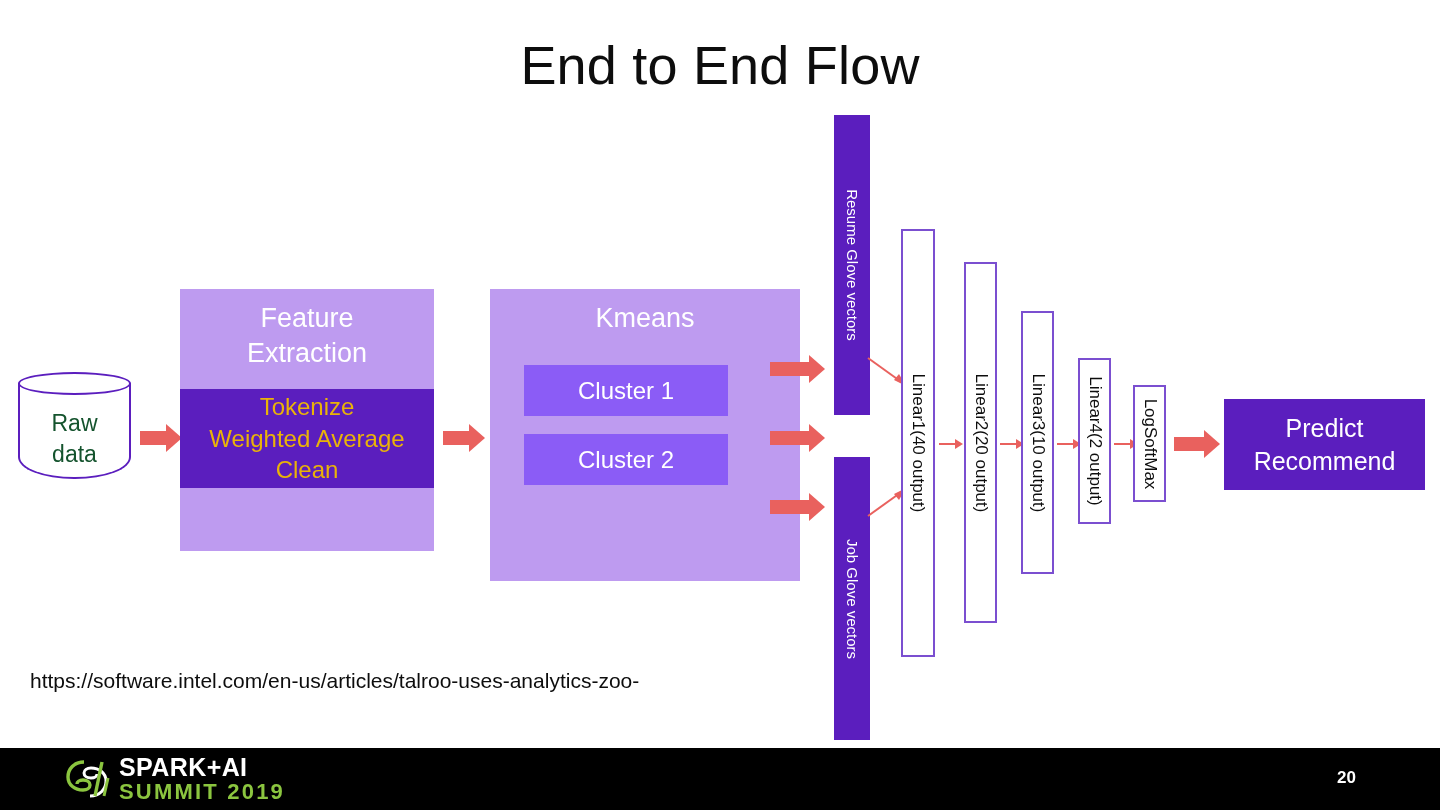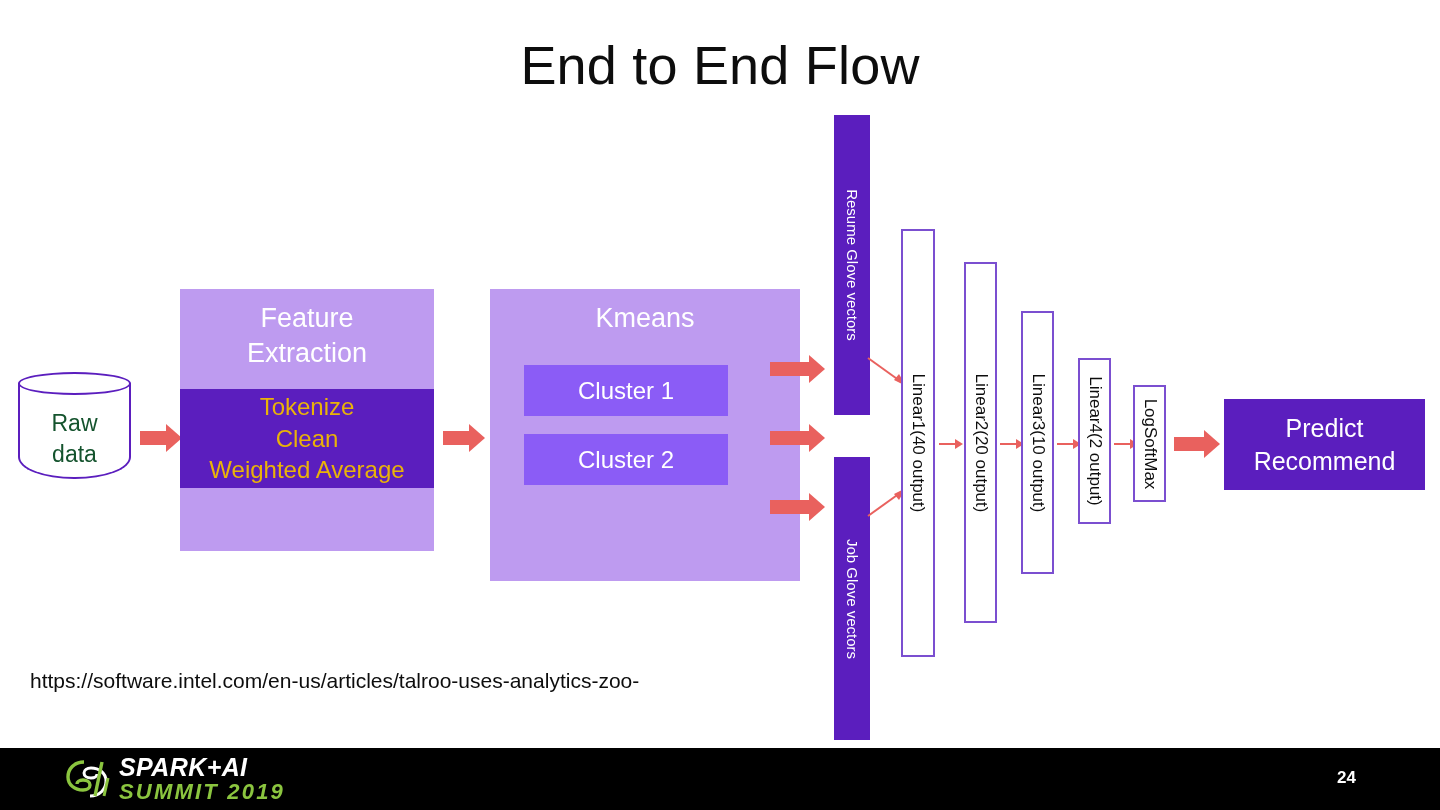--- a/index.html
+++ b/index.html
@@ -204,21 +204,20 @@
     left: 0; top: 748px;
     width: 1440px; height: 62px;
     background: #000000;
   }
   #logo {
     position: absolute;
     left: 64px; top: 754px;
     display: flex;
     align-items: center;
     height: 50px;
-    font-style: italic;
   }
   #logo-mark { width: 46px; height: 42px; margin-right: 9px; }
   #logo-words { display: flex; flex-direction: column; justify-content: center; }
   #logo-line1 {
     color: #ffffff;
     font-size: 25px;
     font-weight: bold;
     letter-spacing: 0.4px;
     line-height: 1.02;
   }
@@ -259,22 +258,22 @@
   </div>
 
   <div class="panel-light" style="left:180px; top:267px; width:254px; height:262px;">
     <div class="panel-title" style="top:12px;">
       <div>Feature</div>
       <div>Extraction</div>
     </div>
     <div class="band-dark" style="left:0; top:100px; width:254px; height:99px;">
       <div>
         <div>Tokenize</div>
+        <div>Weighted Average</div>
         <div>Clean</div>
-        <div>Weighted Average</div>
       </div>
     </div>
   </div>
 
   <div class="block-arrow" style="left:443px; top:424px; width:42px;">
     <div class="shaft" style="width:26px;"></div>
     <div class="head" style="left:26px;"></div>
   </div>
 
   <div class="panel-light" style="left:490px; top:267px; width:310px; height:292px;">
@@ -374,15 +373,15 @@
       <path d="M20 4 C10 4 4 11 4 19 C4 27 11 32 19 32 C23 32 26 30 26 27 C26 24 23 22 19 22 C15 22 13 24 13 26" fill="none" stroke="#8BC53F" stroke-width="3.4"></path>
       <path d="M26 38 C36 38 42 31 42 23 C42 15 35 10 27 10 C23 10 20 12 20 15 C20 18 23 20 27 20 C31 20 33 18 33 16" fill="none" stroke="#FFFFFF" stroke-width="3.0"></path>
       <path d="M31 38 L38 4" fill="none" stroke="#8BC53F" stroke-width="3.4"></path>
       <path d="M40 38 L44 20" fill="none" stroke="#8BC53F" stroke-width="3.0"></path>
     </svg>
     <div id="logo-words">
       <div id="logo-line1">SPARK+AI</div>
       <div id="logo-line2">SUMMIT 2019</div>
     </div>
   </div>
-  <div id="page-number">24</div>
+  <div id="page-number">20</div>
 
 </div>
 
 </body></html>

